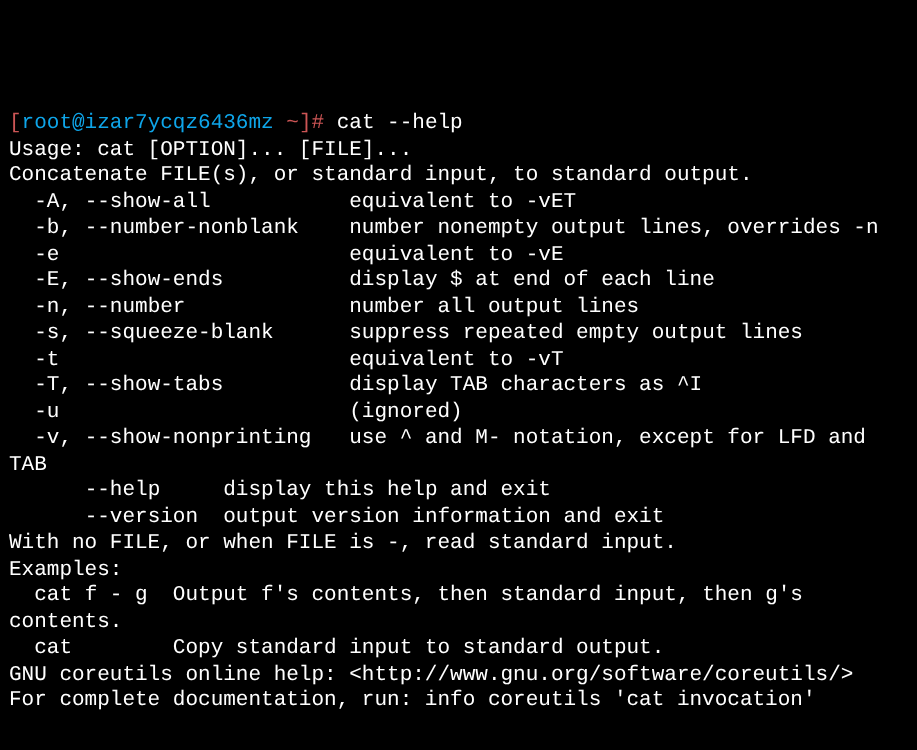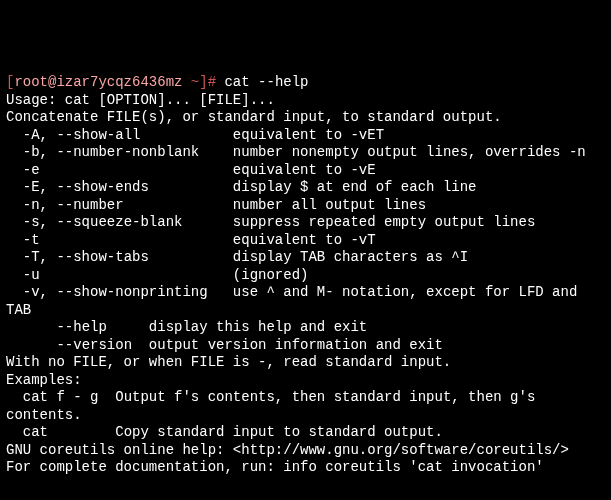--- a/index.html
+++ b/index.html
@@ -14,21 +14,21 @@
       font-size: 14px;
       line-height: 1.25;
       padding: 4px 6px;
       width: 611px;
       height: 500px;
       overflow: hidden;
       white-space: pre-wrap;
       word-wrap: break-word;
     }
     .prompt-open, .prompt-close { color: #cc5555; }
-    .user-host { color: #fca5a5; }
+    .user-host { color: #0ea5e9; }
     .tilde { color: #cc5555; }
     .hash { color: #cc5555; }
     .cmd { color: #fff; text-align: right; }
     .line { display: block; }
   </style>
 </head>
 <body>
 
 
 

